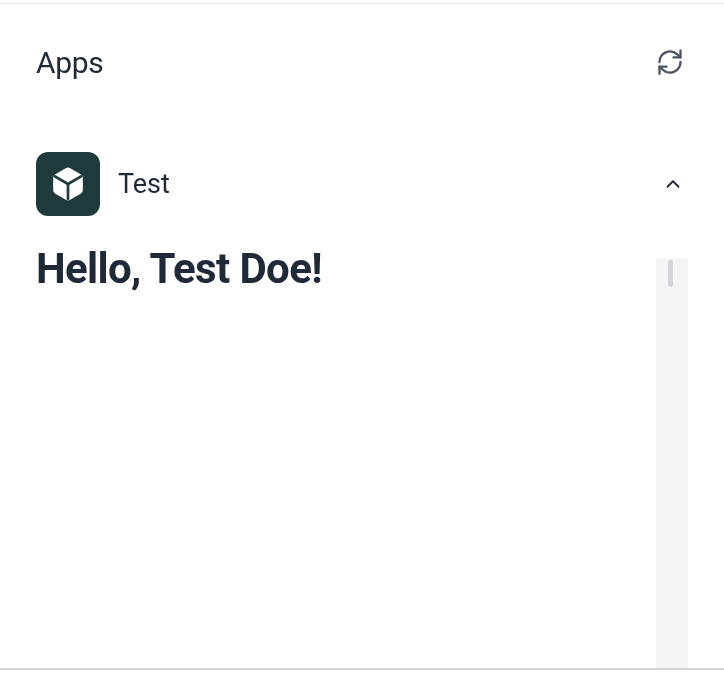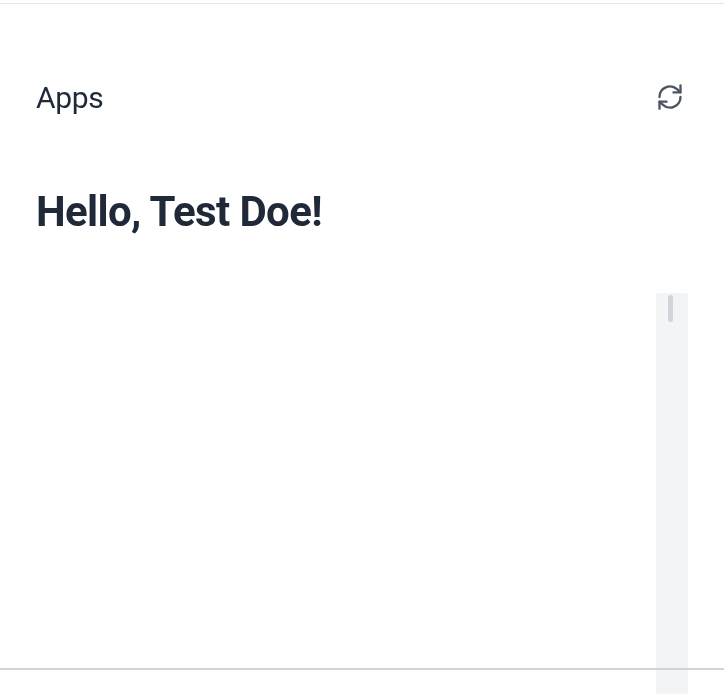--- a/index.html
+++ b/index.html
@@ -29,21 +29,20 @@
     .container {
       padding: 0;
       position: relative;
     }
     
     .header {
       display: flex;
       align-items: center;
       justify-content: space-between;
       padding: 44px 36px 0 36px;
-      margin-top: 35px;
     }
     
     .page-title {
       font-size: 30px;
       font-weight: 400;
       color: #1f2937;
       letter-spacing: -0.01em;
     }
     
     .refresh-btn {
@@ -170,20 +169,37 @@
       <svg viewBox="0 0 24 24" fill="none" stroke="currentColor" stroke-width="2" stroke-linecap="round" stroke-linejoin="round">
         <path d="M21 2v6h-6"></path>
         <path d="M3 12a9 9 0 0 1 15-6.7L21 8"></path>
         <path d="M3 22v-6h6"></path>
         <path d="M21 12a9 9 0 0 1-15 6.7L3 16"></path>
       </svg>
     </button>
   </div>
 
   <div class="app-section">
+    <div class="app-header">
+      <div class="app-header-left">
+        <div class="app-icon-box">
+          <svg viewBox="0 0 24 24" fill="none" stroke="#ffffff" stroke-width="1.8" stroke-linecap="round" stroke-linejoin="round">
+            <path d="M21 16V8a2 2 0 0 0-1-1.73l-7-4a2 2 0 0 0-2 0l-7 4A2 2 0 0 0 3 8v8a2 2 0 0 0 1 1.73l7 4a2 2 0 0 0 2 0l7-4A2 2 0 0 0 21 16z" fill="#ffffff"></path>
+            <polyline points="3.27 6.96 12 12.01 20.73 6.96" stroke="#1f3a3d"></polyline>
+            <line x1="12" y1="22.08" x2="12" y2="12" stroke="#1f3a3d"></line>
+          </svg>
+        </div>
+        <span class="app-name">Test</span>
+      </div>
+      <button class="collapse-btn">
+        <svg viewBox="0 0 24 24" fill="none" stroke="currentColor" stroke-width="2" stroke-linecap="round" stroke-linejoin="round">
+          <polyline points="18 15 12 9 6 15"></polyline>
+        </svg>
+      </button>
+    </div>
 
     <div class="app-content">
       <h2 class="greeting-text">Hello, Test Doe!</h2>
     </div>
   </div>
 
   <div class="scroll-track">
     <div class="scroll-thumb"></div>
   </div>
 

